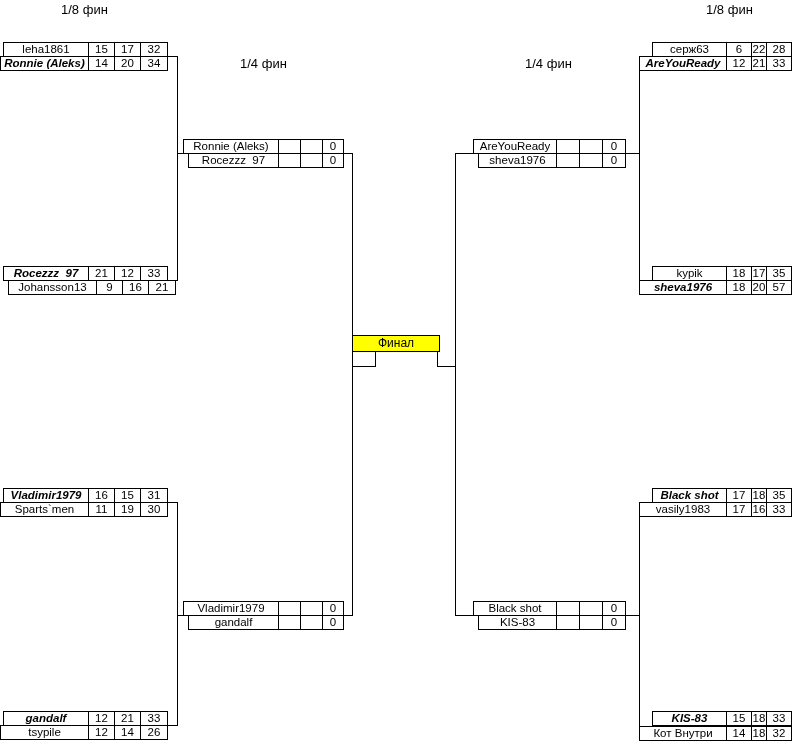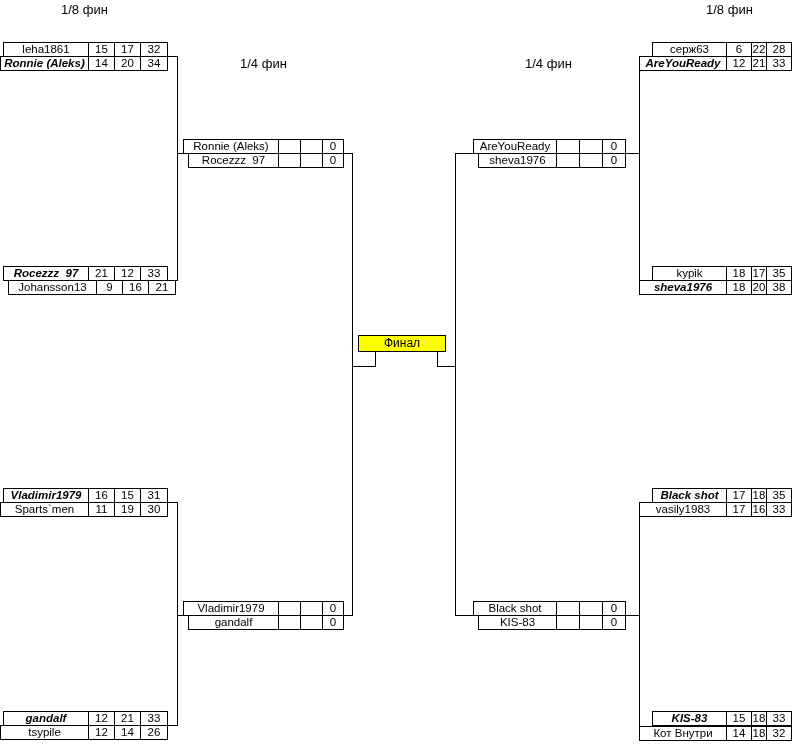--- a/index.html
+++ b/index.html
@@ -132,21 +132,21 @@
   <div class="prow r16 ind" style="left:652px;top:266px">
     <div class="cell name">kypik</div>
     <div class="cell s">18</div>
     <div class="cell s2c">17</div>
     <div class="cell t">35</div>
   </div>
   <div class="prow r16" style="left:639px;top:280px">
     <div class="cell name winner">sheva1976</div>
     <div class="cell s">18</div>
     <div class="cell s2c">20</div>
-    <div class="cell t">38</div>
+    <div class="cell t">57</div>
   </div>
 
   <div class="prow r16 ind" style="left:652px;top:488px">
     <div class="cell name winner">Black shot</div>
     <div class="cell s">17</div>
     <div class="cell s2c">18</div>
     <div class="cell t">35</div>
   </div>
   <div class="prow r16" style="left:639px;top:502px">
     <div class="cell name">vasily1983</div>
@@ -213,15 +213,15 @@
     <div class="cell s2c"></div>
     <div class="cell t">0</div>
   </div>
   <div class="prow rqf ind" style="left:478px;top:615px">
     <div class="cell name">KIS-83</div>
     <div class="cell s"></div>
     <div class="cell s2c"></div>
     <div class="cell t">0</div>
   </div>
 
-  <div class="final" style="left: 352px; top: 335px; width: 88px; height: 17px; background: rgb(255, 255, 0); margin-left: 6px;">Финал</div>
+  <div class="final" style="left: 352px; top: 335px; width: 88px; height: 17px; background: rgb(255, 255, 0);">Финал</div>
 
 </div>
 
 </body></html>

